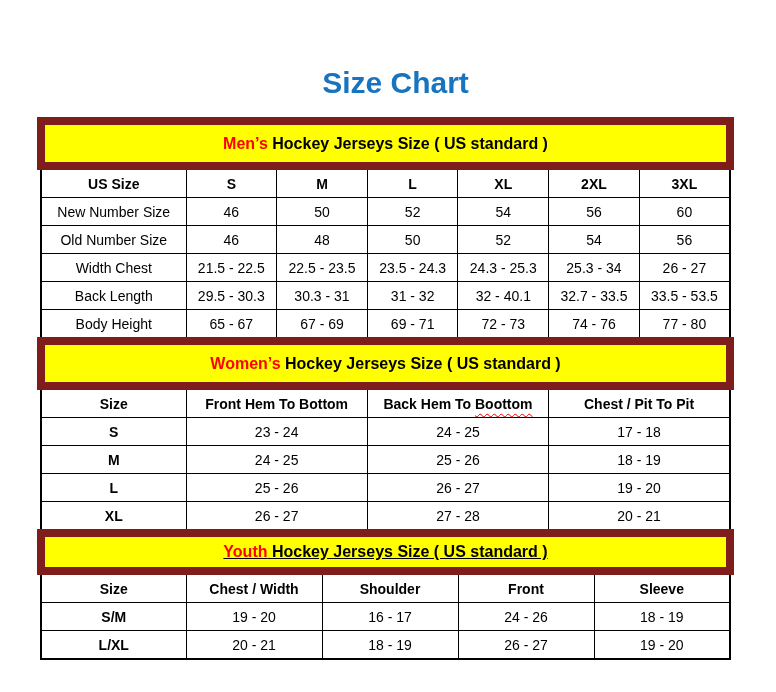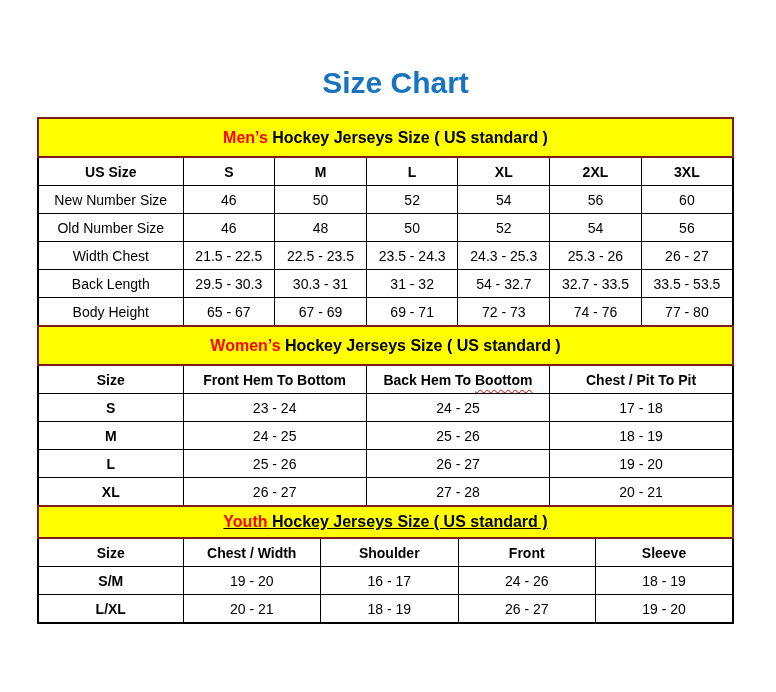--- a/index.html
+++ b/index.html
@@ -41,21 +41,21 @@
     text-align: center;
     vertical-align: middle;
     padding: 0 2px;
     font-size: 14px;
     height: 27px;
     overflow: hidden;
     white-space: nowrap;
   }
   td.band-cell {
     background: #FFFF00;
-    border: 2px solid #7f1d1d;
+    border: 8px solid #7f1d1d;
     height: 37px;
     font-weight: bold;
     font-size: 16px;
   }
   td.band-cell.short {
     height: 30px;
     text-decoration: underline;
   }
   .band-highlight {
     color: #FF0000;
@@ -129,29 +129,29 @@
         <td>52</td>
         <td>54</td>
         <td>56</td>
       </tr>
       <tr>
         <td>Width Chest</td>
         <td>21.5 - 22.5</td>
         <td>22.5 - 23.5</td>
         <td>23.5 - 24.3</td>
         <td>24.3 - 25.3</td>
-        <td>25.3 - 26</td>
+        <td>25.3 - 34</td>
         <td>26 - 27</td>
       </tr>
       <tr>
         <td>Back Length</td>
         <td>29.5 - 30.3</td>
         <td>30.3 - 31</td>
         <td>31 - 32</td>
-        <td>54 - 32.7</td>
+        <td>32 - 40.1</td>
         <td>32.7 - 33.5</td>
         <td>33.5 - 53.5</td>
       </tr>
       <tr>
         <td>Body Height</td>
         <td>65 - 67</td>
         <td>67 - 69</td>
         <td>69 - 71</td>
         <td>72 - 73</td>
         <td>74 - 76</td>

